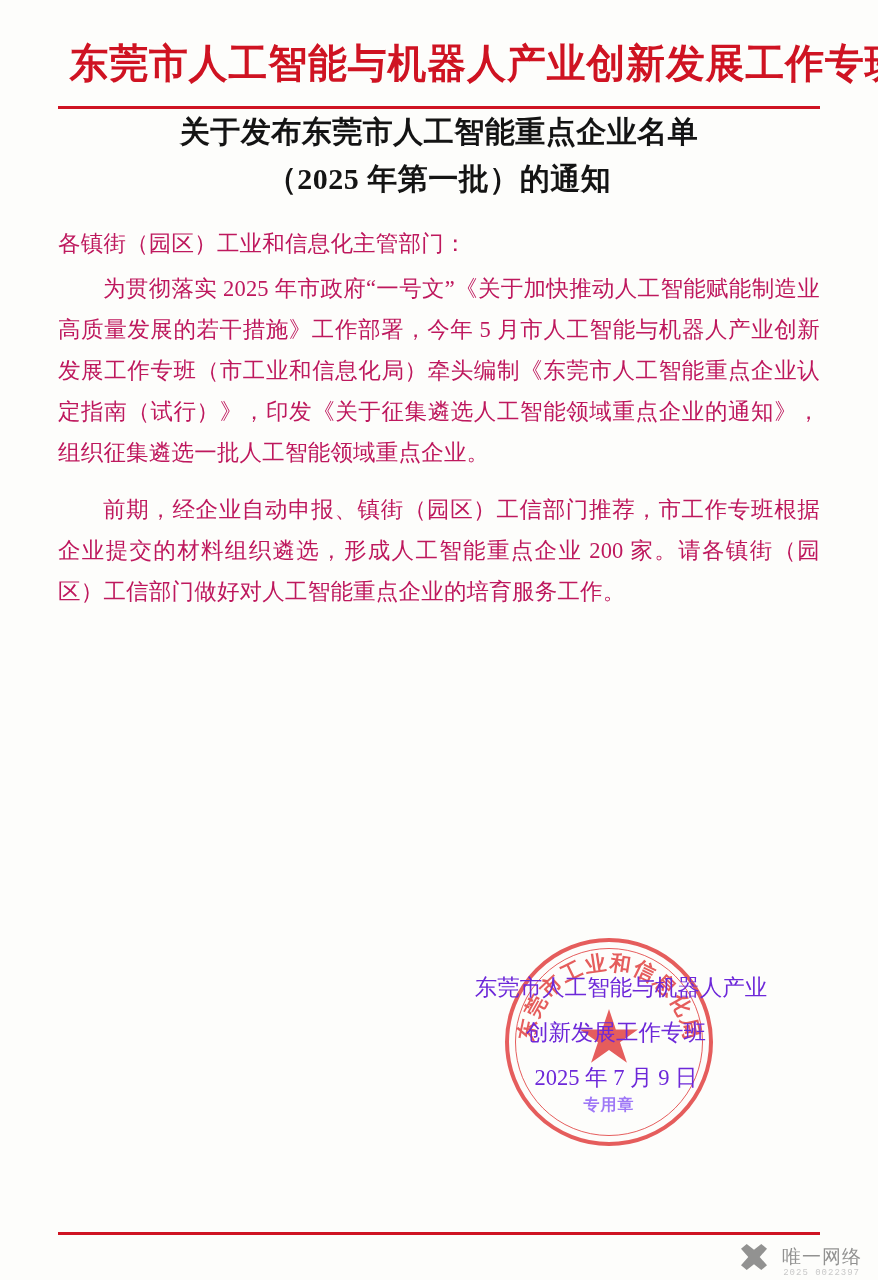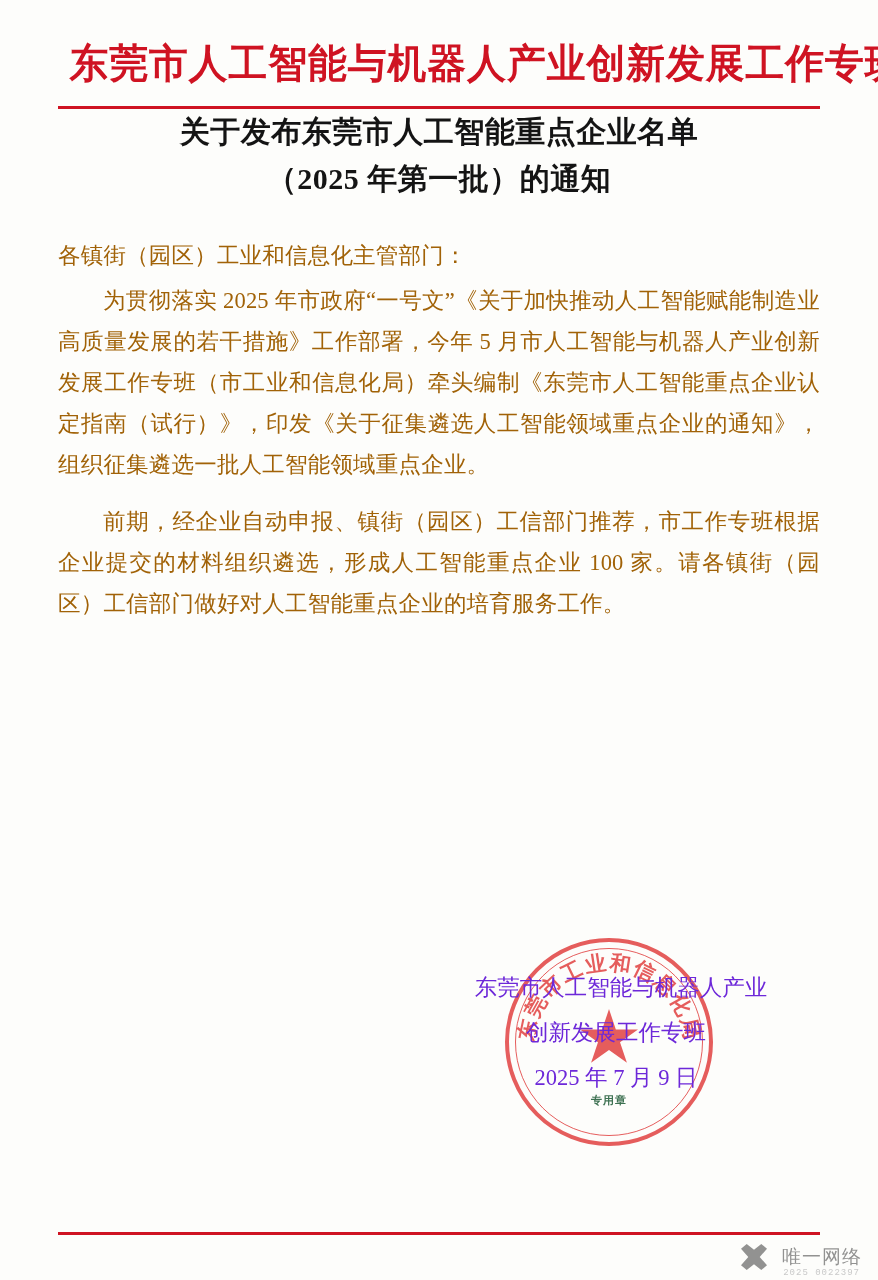--- a/index.html
+++ b/index.html
@@ -55,26 +55,26 @@
     line-height: 1.55;
     letter-spacing: 0.5px;
     color: #141414;
   }
   .doc-title-line {
     display: block;
   }
 
   
   .body-copy {
-    margin-top: 34px;
+    margin-top: 22px;
     font-size: 22.5px;
     line-height: 1.82;
     letter-spacing: 0.2px;
     text-align: justify;
-    color: #a16207;
+    color: #be185d;
   }
   .para {
     margin: 0 0 4px 0;
     text-indent: 2em;
   }
   .para.no-indent {
     text-indent: 0;
   }
   .para.gap {
     margin-top: 16px;
@@ -141,25 +141,25 @@
   .seal-arc-text text {
     fill: #e03a3a;
     font-family: "Liberation Serif", "DejaVu Serif", serif;
     font-size: 21px;
     font-weight: bold;
     letter-spacing: 2px;
   }
   .seal-bottom-text {
     position: absolute;
     left: 0;
-    bottom: 34px;
+    bottom: 26px;
     width: 100%;
     text-align: center;
-    color: #14532d;
-    font-size: 11px;
+    color: #8b5cf6;
+    font-size: 16px;
     font-weight: bold;
     letter-spacing: 1px;
   }
 
   
   .footer-rule {
     position: absolute;
     left: 58px;
     right: 58px;
     top: 1232px;
@@ -210,21 +210,21 @@
   </div>
 
   <div class="doc-title">
     <span class="doc-title-line">关于发布东莞市人工智能重点企业名单</span>
     <span class="doc-title-line">（2025 年第一批）的通知</span>
   </div>
 
   <div class="body-copy">
     <p class="para no-indent">各镇街（园区）工业和信息化主管部门：</p>
     <p class="para">为贯彻落实 2025 年市政府“一号文”《关于加快推动人工智能赋能制造业高质量发展的若干措施》工作部署，今年 5 月市人工智能与机器人产业创新发展工作专班（市工业和信息化局）牵头编制《东莞市人工智能重点企业认定指南（试行）》，印发《关于征集遴选人工智能领域重点企业的通知》，组织征集遴选一批人工智能领域重点企业。</p>
-    <p class="para gap">前期，经企业自动申报、镇街（园区）工信部门推荐，市工作专班根据企业提交的材料组织遴选，形成人工智能重点企业 100 家。请各镇街（园区）工信部门做好对人工智能重点企业的培育服务工作。</p>
+    <p class="para gap">前期，经企业自动申报、镇街（园区）工信部门推荐，市工作专班根据企业提交的材料组织遴选，形成人工智能重点企业 200 家。请各镇街（园区）工信部门做好对人工智能重点企业的培育服务工作。</p>
   </div>
 
   <div class="seal">
     <div class="seal-inner"></div>
     <div class="seal-arc-text">
       <svg viewBox="0 0 200 200" aria-hidden="true">
         <defs>
           <path id="sealArc" d="M 24,104 A 76,76 0 0 1 176,104"></path>
         </defs>
         <text>

